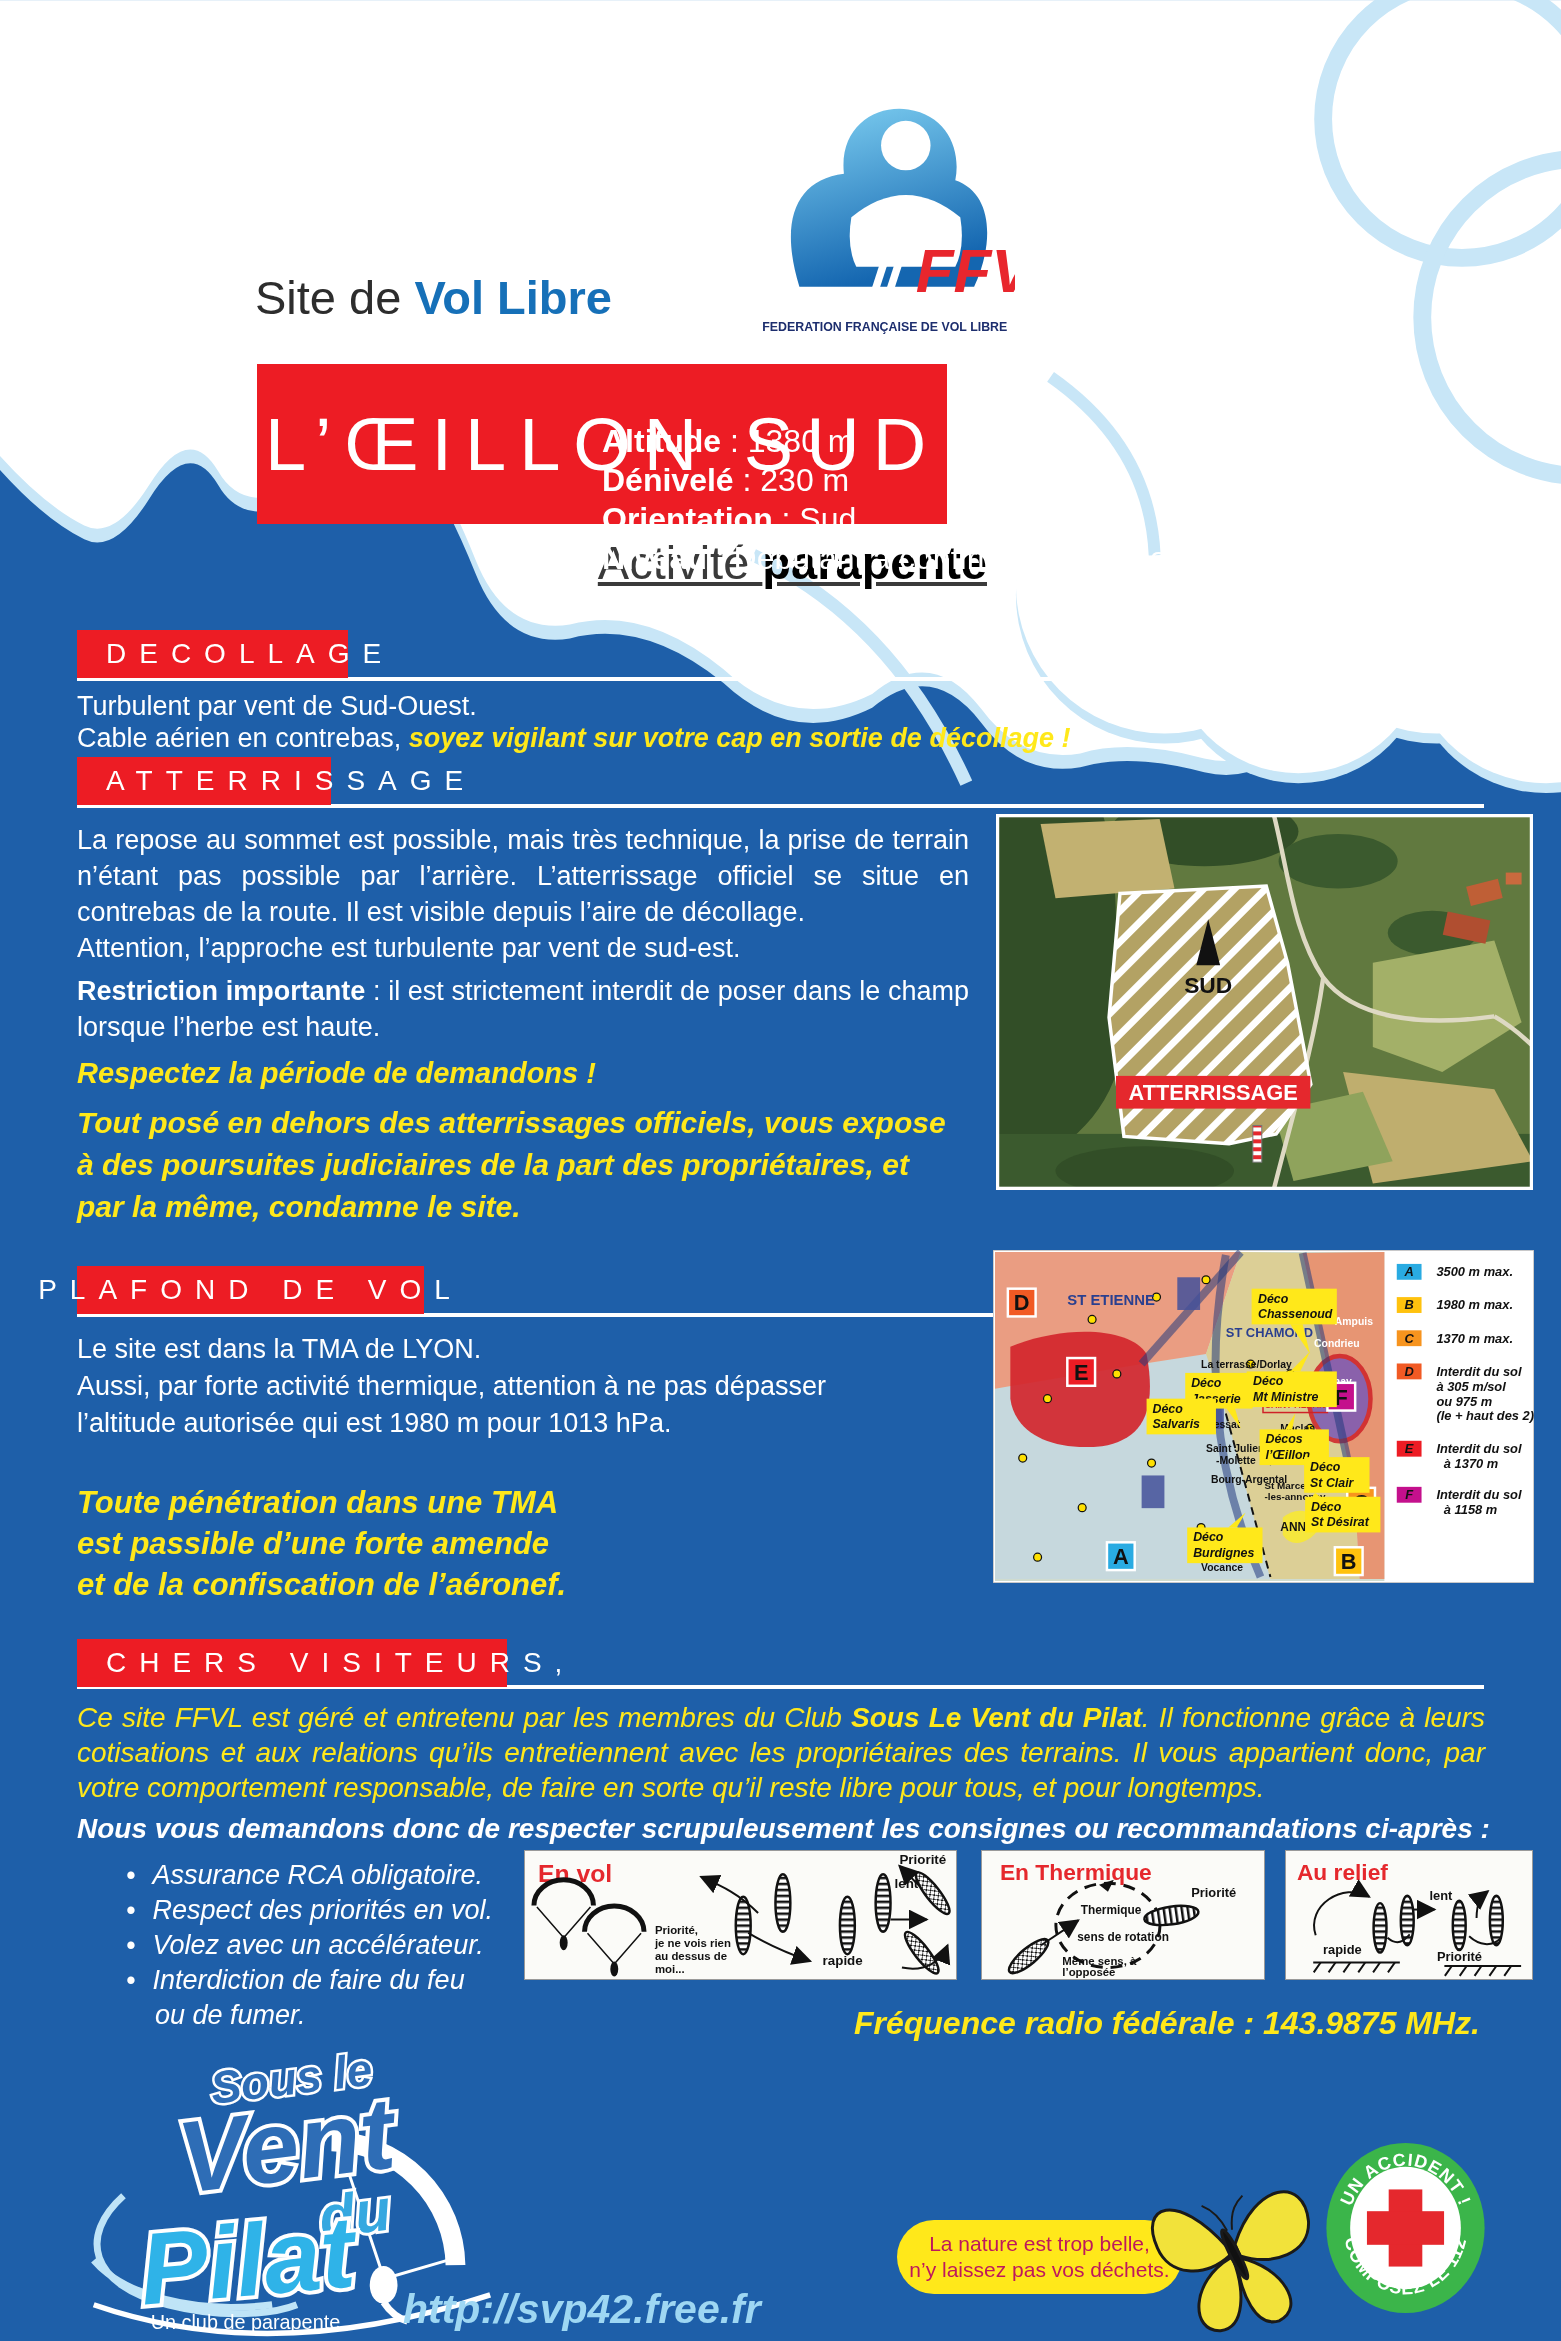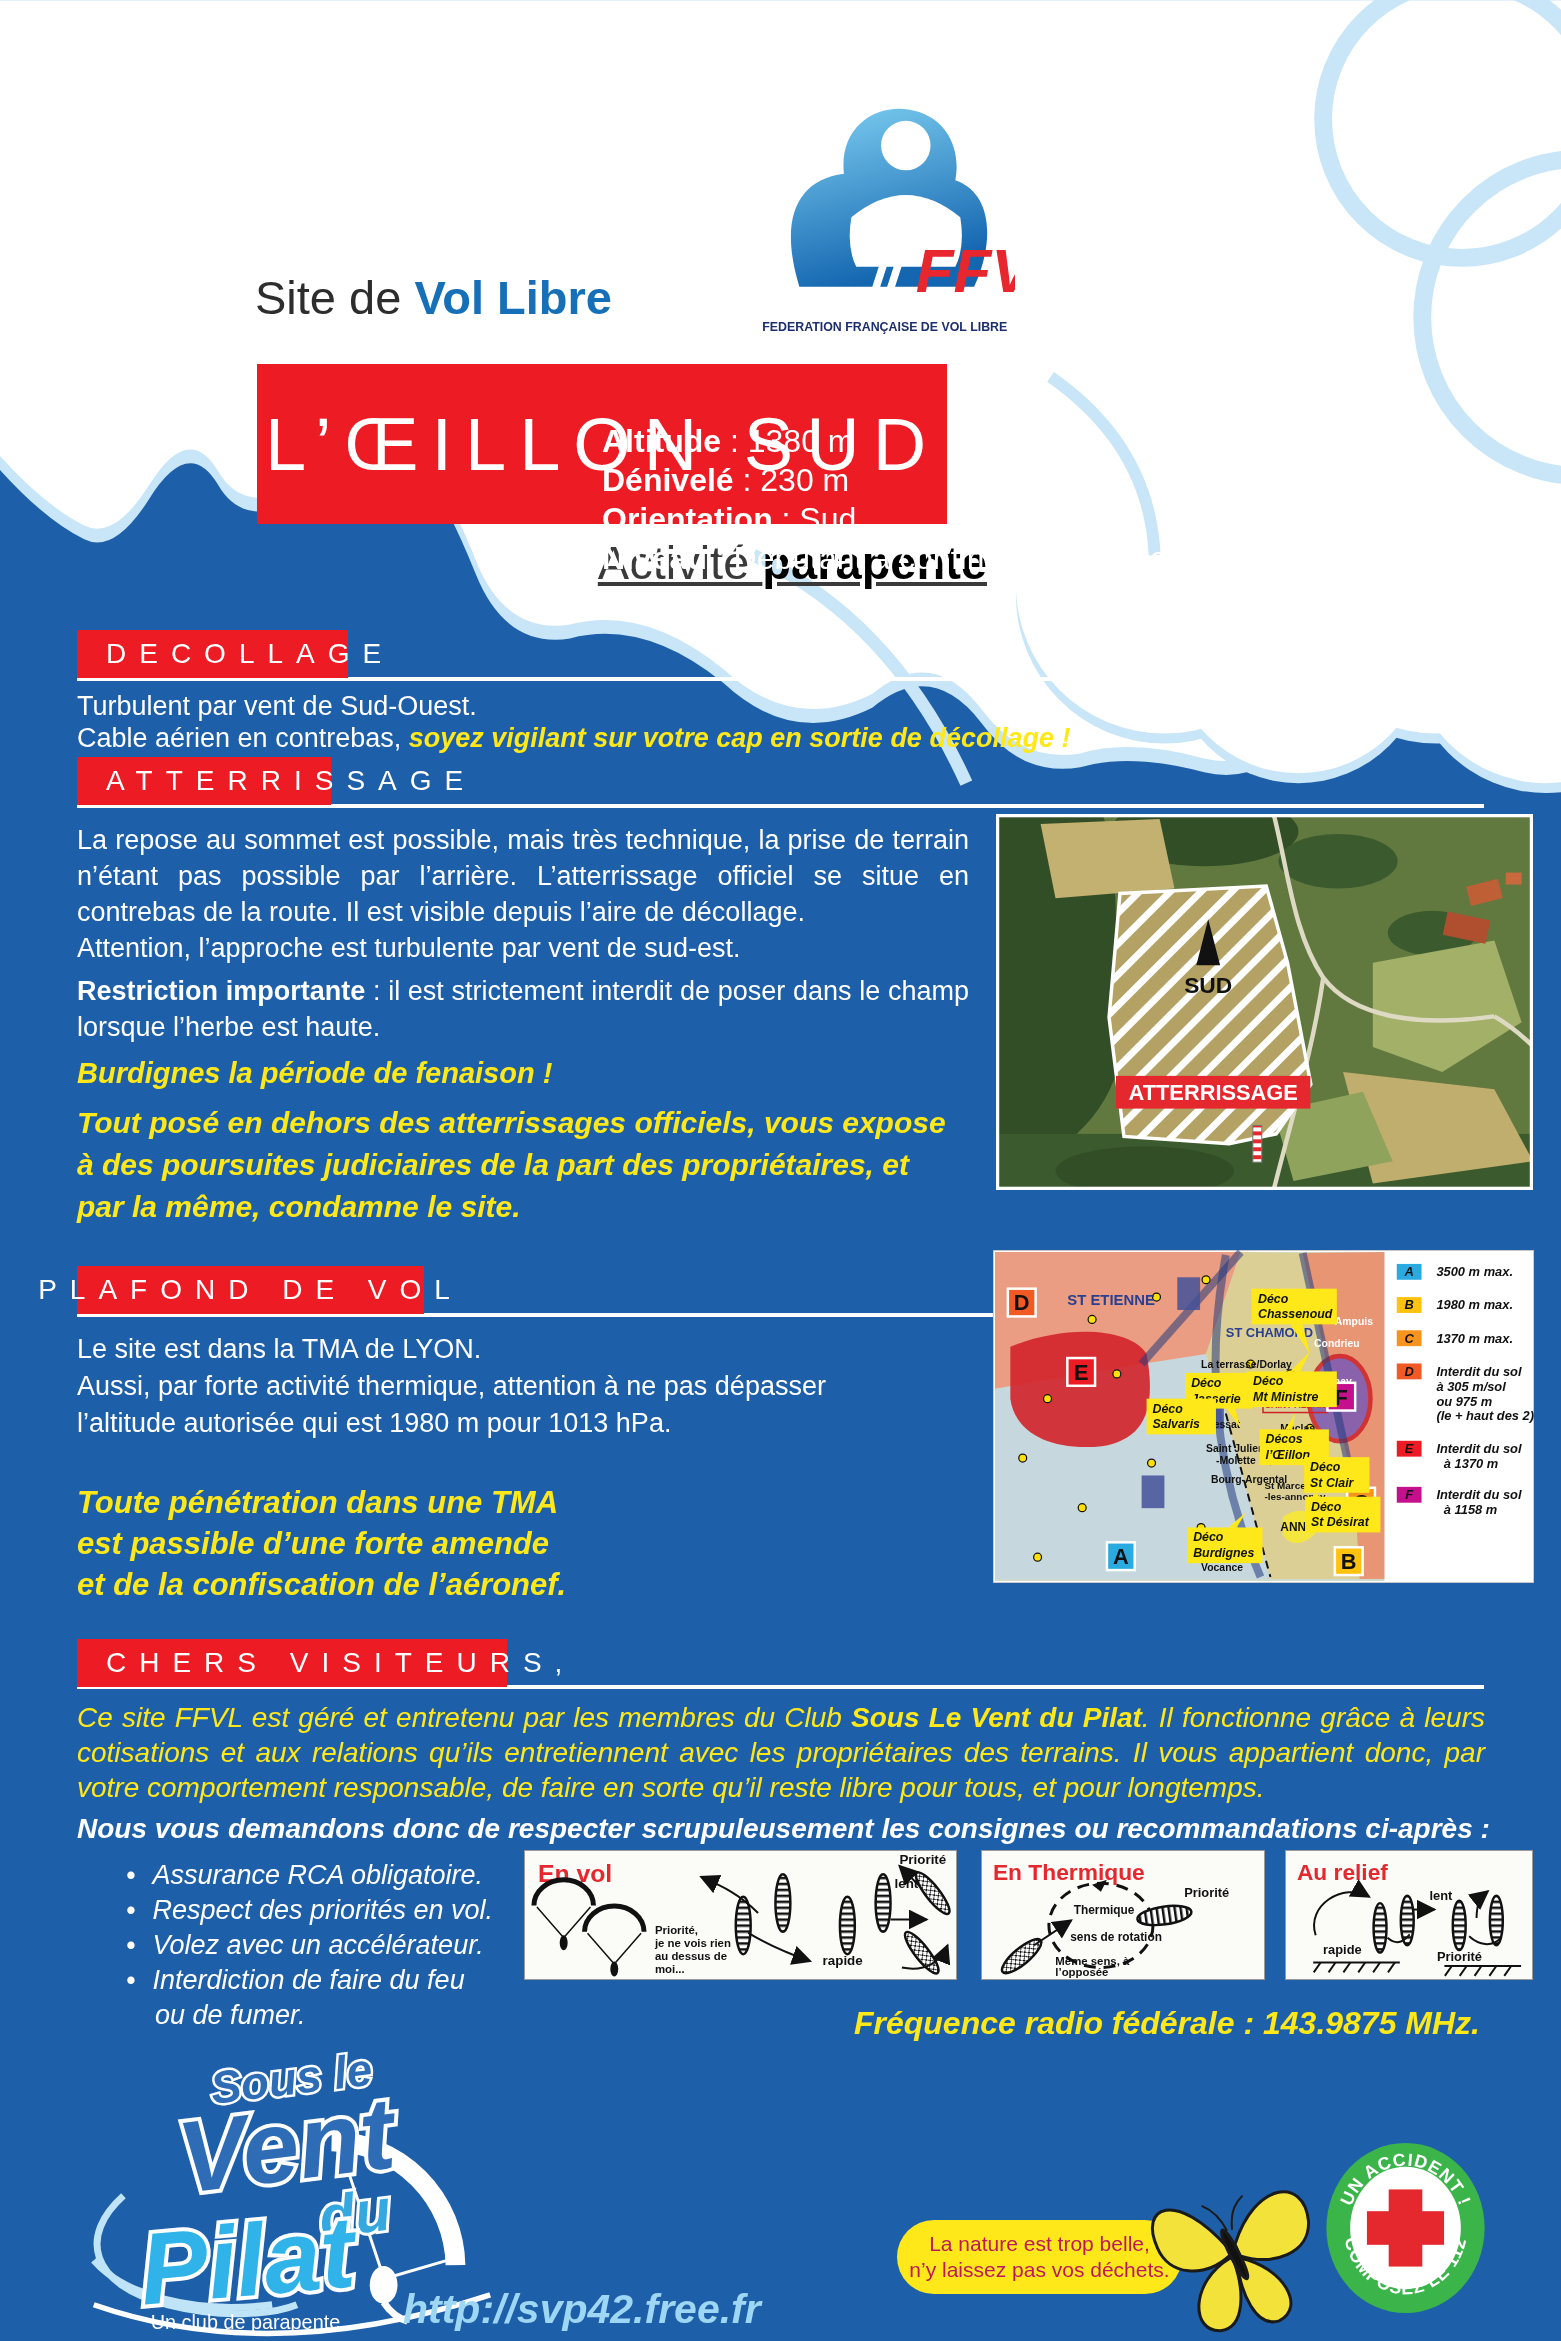--- a/index.html
+++ b/index.html
@@ -47,21 +47,21 @@
   #vis-para .club{font-weight:bold;}
   #vis-ask{position:absolute;left:77px;top:1813px;width:1437px;color:#fff;
       font-weight:bold;font-style:italic;font-size:28px;}
   #bullets{position:absolute;left:126px;top:1858px;color:#fff;font-style:italic;font-size:27px;line-height:35px;}
   #bullets .b-row::before{content:"•";margin-right:17px;}
   #bullets .b-cont{padding-left:29px;}
 
   
   .panel{position:absolute;top:1850px;height:130px;background:#fbfbf8;border:1.5px solid #9a9a9a;box-sizing:border-box;}
   #panel-envol{left:524px;width:433px;}
-  #panel-therm{left:981px;width:284px;}
+  #panel-therm{left:981px;width:284px;padding-left:7px;}
   #panel-relief{left:1285px;width:248px;}
 
   #frequency{position:absolute;left:694px;top:2005px;width:786px;text-align:right;
       font-size:32px;}
 
   #url{position:absolute;left:403px;top:2286px;color:#9ed7f3;font-weight:bold;font-style:italic;font-size:41px;white-space:nowrap;}
 
   #nature-box{position:absolute;left:897px;top:2220px;width:285px;height:74px;background:#ffe81a;
       border-radius:37px;display:flex;flex-direction:column;justify-content:center;align-items:center;
       color:#be185d;font-size:21px;line-height:26px;text-align:center;}
@@ -173,21 +173,21 @@
   <div class="rule" style="left:77px;top:804px;width:1407px"></div>
   <div class="sec-banner" style="left:77px;top:757px;width:254px">
     <span>ATTERRISSAGE</span>
   </div>
   <div id="att-text" class="body-text">
     <div class="para just">La repose au sommet est possible, mais très technique, la prise de terrain n’étant pas possible par l’arrière. L’atterrissage officiel se situe en contrebas de la route. Il est visible depuis l’aire de décollage.</div>
     <div>Attention, l’approche est turbulente par vent de sud-est.</div>
     <div id="att-restriction" class="just">
       <b>Restriction importante</b><span> : il est strictement interdit de poser dans le champ lorsque l’herbe est haute.</span>
     </div>
-    <div id="att-warn1" class="warn">Burdignes la période de fenaison !</div>
+    <div id="att-warn1" class="warn">Respectez la période de demandons !</div>
     <div id="att-warn2" class="warn">
       <div>Tout posé en dehors des atterrissages officiels, vous expose</div>
       <div>à des poursuites judiciaires de la part des propriétaires, et</div>
       <div>par la même, condamne le site.</div>
     </div>
   </div>
 
   <svg class="abs" style="left:996px;top:814px" width="537" height="376" viewBox="0 0 1083 758">
     <rect width="1083" height="758" fill="#61793f"></rect>
     <g fill="#324e27">

